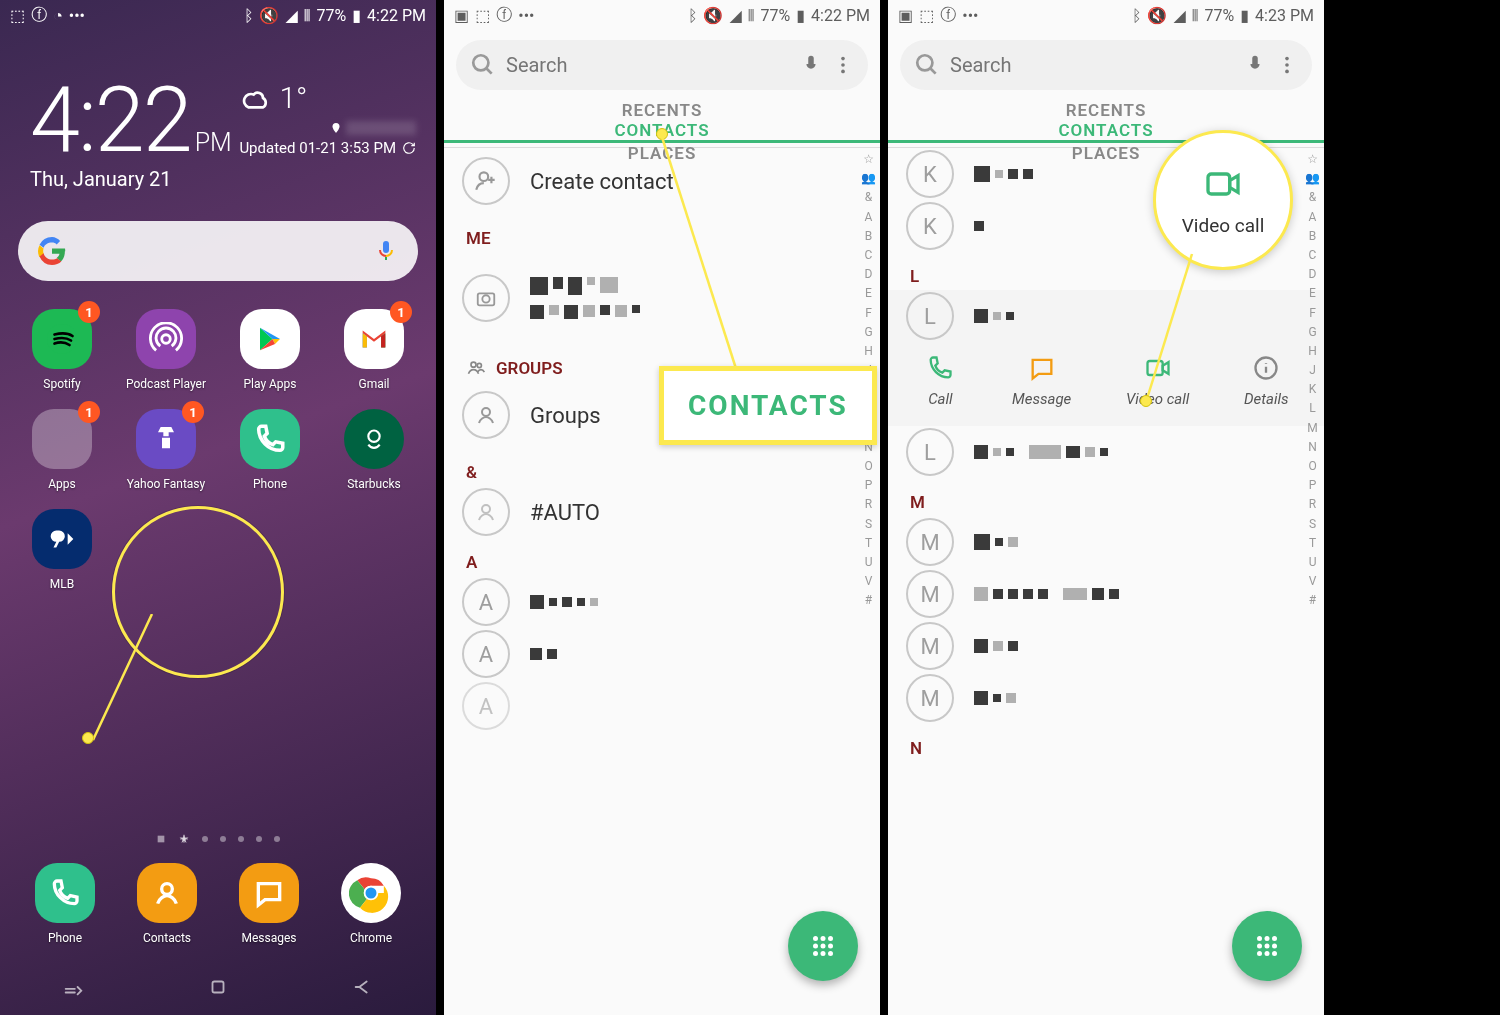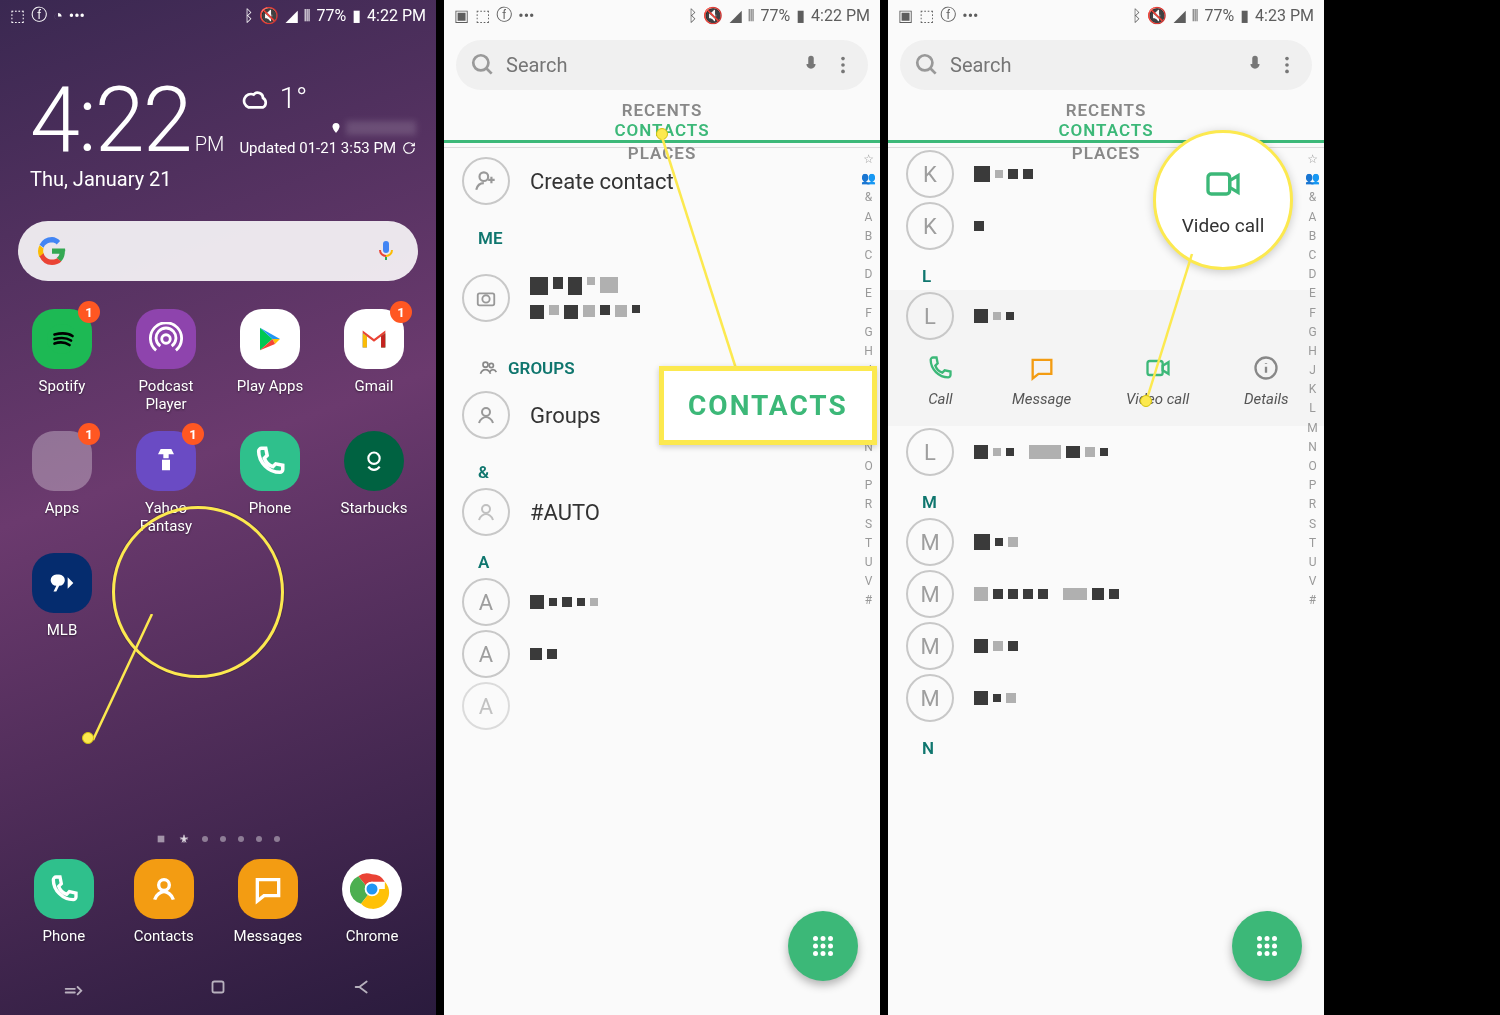--- a/index.html
+++ b/index.html
@@ -11,53 +11,53 @@
 .panel3 { width: 436px; }
 
 
 .status { height: 30px; display: flex; align-items: center; justify-content: space-between; padding: 0 10px; color: #fff; font-size: 16px; }
 .status.dark { color: #5d5d5d; background: #fafafa; }
 .status-left, .status-right { display: flex; align-items: center; gap: 6px; }
 
 
 .clock-row { display: flex; justify-content: space-between; align-items: flex-start; padding: 50px 20px 0 30px; color: #fff; }
 .clock-time { font-size: 90px; font-weight: 300; letter-spacing: -2px; line-height: 0.9; }
-.clock-pm { font-size: 20px; font-weight: 300; margin-left: 4px; }
+.clock-pm { font-size: 25px; font-weight: 300; margin-left: 4px; }
 .clock-date { font-size: 20px; font-weight: 400; margin-top: 6px; }
 .weather { text-align: right; font-size: 30px; font-weight: 300; display: flex; align-items: center; gap: 8px; }
 .weather-loc { font-size: 15px; display: flex; align-items: center; justify-content: flex-end; gap: 4px; margin-top: 6px; }
 .loc-blur { width: 70px; height: 14px; background: rgba(255,255,255,0.15); filter: blur(3px); }
 .weather-upd { font-size: 15px; margin-top: 4px; display: flex; align-items: center; justify-content: flex-end; gap: 6px; }
 .gsearch { margin: 30px 18px 0; height: 60px; background: rgba(255,255,255,0.88); border-radius: 30px; display: flex; align-items: center; padding: 0 20px; justify-content: space-between; }
 .apps-grid { display: grid; grid-template-columns: repeat(4, 1fr); gap: 18px 8px; padding: 28px 14px 0; }
 .app { display: flex; flex-direction: column; align-items: center; gap: 8px; }
 .app-icon { width: 60px; height: 60px; border-radius: 22px; display: flex; align-items: center; justify-content: center; position: relative; }
 .app-badge { position: absolute; top: -8px; right: -8px; width: 22px; height: 22px; border-radius: 50%; background: #ff5722; color: #fff; font-size: 13px; font-weight: 700; display: flex; align-items: center; justify-content: center; }
-.app-label { color: #fff; font-size: 15px; text-align: center; text-shadow: 0 1px 2px rgba(0,0,0,0.5); }
+.app-label { color: #fff; font-size: 12px; text-align: left; text-shadow: 0 1px 2px rgba(0,0,0,0.5); }
 .dock { position: absolute; bottom: 70px; left: 0; right: 0; display: flex; justify-content: space-around; padding: 0 14px; }
 .page-dots { position: absolute; bottom: 170px; left: 0; right: 0; display: flex; justify-content: center; gap: 12px; align-items: center; }
 .dot { width: 6px; height: 6px; border-radius: 50%; background: rgba(255,255,255,0.4); }
 .navbar { position: absolute; bottom: 0; left: 0; right: 0; height: 56px; display: flex; justify-content: space-around; align-items: center; color: rgba(255,255,255,0.65); }
 .navbar svg { width: 22px; height: 22px; stroke: currentColor; fill: none; stroke-width: 2; }
 
 
 .hilite { position: absolute; border: 3px solid #fce94f; border-radius: 50%; pointer-events: none; box-shadow: 0 0 0 1px rgba(0,0,0,0.15); }
 
 
 .searchbar { margin: 10px 12px; height: 50px; background: #f0f0f0; border-radius: 25px; display: flex; align-items: center; padding: 0 14px; gap: 10px; }
 .searchbar input { border: none; background: transparent; font-size: 20px; color: #888; flex: 1; outline: none; }
 .tabs { display: flex; height: 48px; border-bottom: 1px solid #ddd; flex-direction: column; }
 .tab { flex: 1; display: flex; align-items: center; justify-content: center; font-size: 17px; font-weight: 600; letter-spacing: 1px; color: #888; }
 .tab.active { color: #3cb878; border-bottom: 3px solid #3cb878; }
 .list { position: relative; }
 .row { display: flex; align-items: center; height: 66px; padding: 0 18px; gap: 20px; }
 .row.short { height: 52px; }
 .avatar { width: 48px; height: 48px; border-radius: 50%; border: 2px solid #c8c8c8; display: flex; align-items: center; justify-content: center; color: #9e9e9e; font-size: 22px; flex-shrink: 0; }
 .row-text { font-size: 22px; color: #333; }
-.section-hdr { padding: 14px 34px 4px; font-size: 17px; font-weight: 600; color: #0f766e; display: flex; align-items: center; gap: 10px; }
+.section-hdr { padding: 14px 22px 4px; font-size: 17px; font-weight: 600; color: #7f1d1d; display: flex; align-items: center; gap: 10px; }
 .blur-name { display: flex; gap: 5px; align-items: center; }
 .blur-name span { background: #3a3a3a; display: inline-block; }
 .alpha-index { position: absolute; right: 4px; top: 2px; display: flex; flex-direction: column; font-size: 12px; color: #999; line-height: 1.6; align-items: center; }
 .fab { position: absolute; bottom: 34px; right: 22px; width: 70px; height: 70px; border-radius: 50%; background: #3cb878; display: flex; align-items: center; justify-content: center; box-shadow: 0 4px 10px rgba(0,0,0,0.3); }
 .contacts-callout { position: absolute; background: #fff; border: 5px solid #fce94f; padding: 18px 24px; font-size: 28px; font-weight: 700; color: #3cb878; letter-spacing: 2px; box-shadow: 0 2px 6px rgba(0,0,0,0.2); }
 .action-row { display: flex; justify-content: space-around; padding: 12px 8px 18px; font-style: italic; }
 .action { display: flex; flex-direction: column; align-items: center; gap: 8px; font-size: 15px; color: #555; }
 .action svg { width: 34px; height: 28px; fill: none; stroke-width: 2; }
 .video-callout { position: absolute; width: 140px; height: 140px; border-radius: 50%; background: #fff; border: 3px solid #fce94f; display: flex; flex-direction: column; align-items: center; justify-content: center; gap: 10px; box-shadow: 0 2px 10px rgba(0,0,0,0.2); }
 .connector-dot { position: absolute; width: 12px; height: 12px; border-radius: 50%; background: #fce94f; border: 1px solid #d4c20f; pointer-events: none; }

